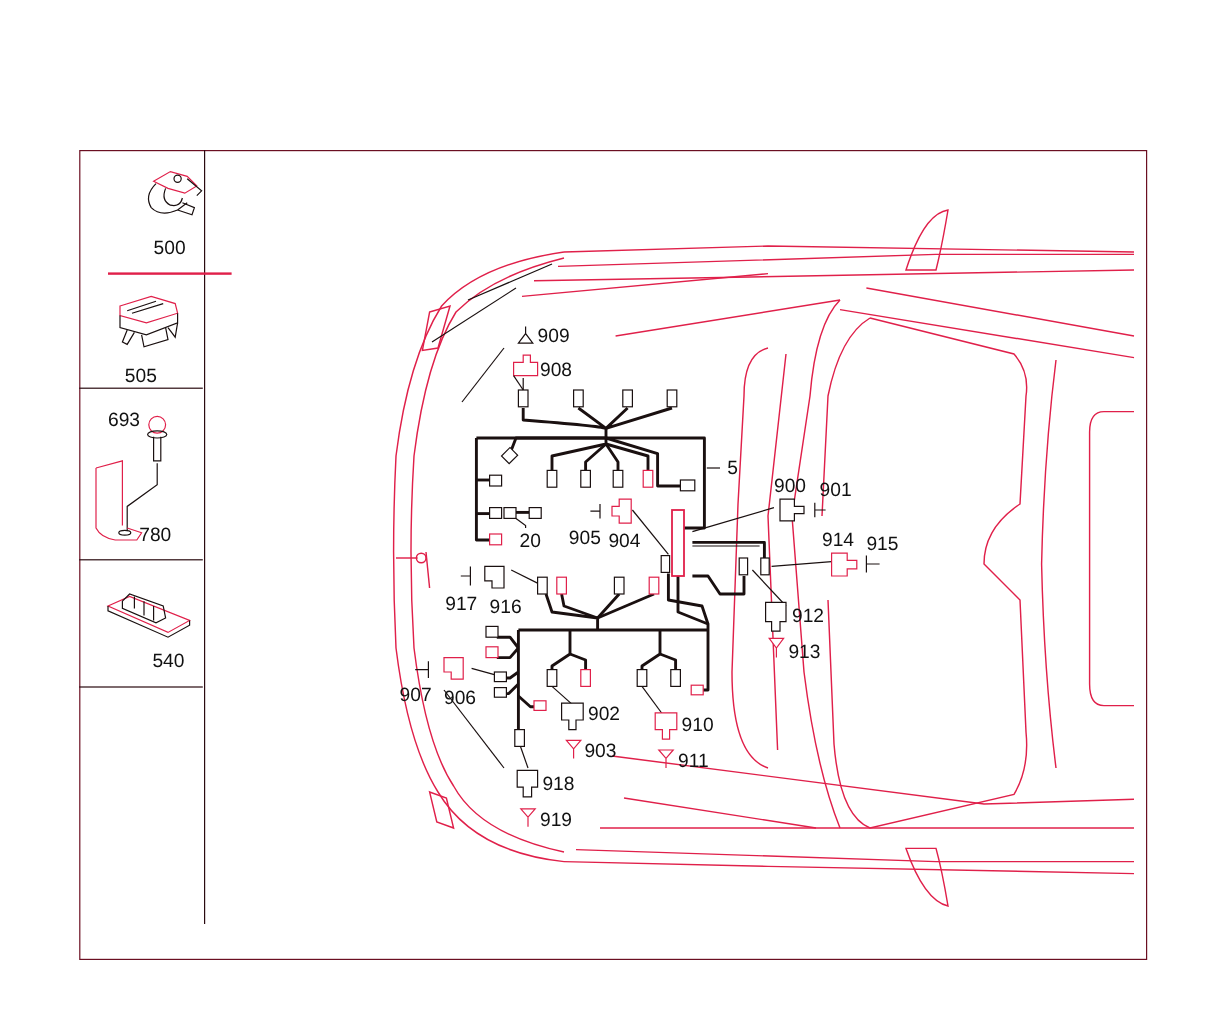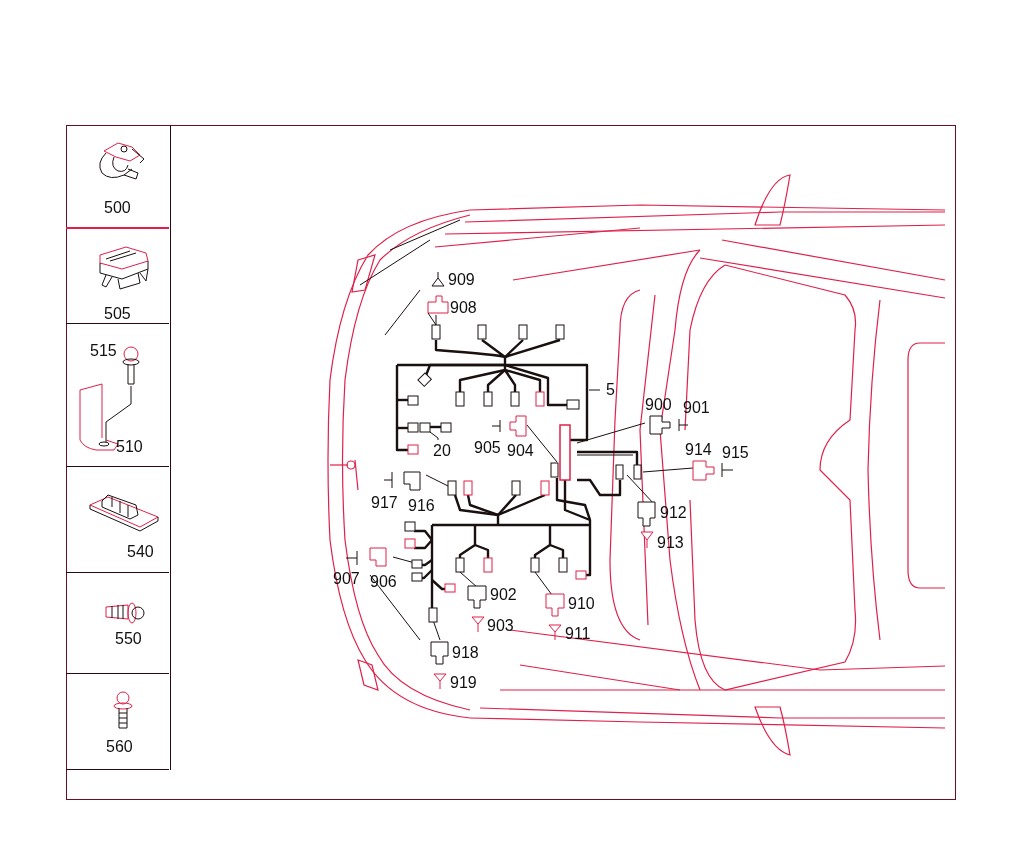--- a/index.html
+++ b/index.html
@@ -10,21 +10,21 @@
   .cell .num{position:absolute;font-size:16px;color:#111;}
   #diagram{position:absolute;left:0;top:0;}
   .lbl{font-family:"Liberation Sans",sans-serif;font-size:16px;fill:#111;}
 </style>
 </head>
 <body>
 
 <div id="frame"></div>
 
 <div id="legend">
-  <div class="cell" style="top:0;height:104px;border-bottom:2px solid #e0204a;">
+  <div class="cell" style="top:0;height:104px;border-bottom:2px solid #e0204a;margin-left:24px;">
     <svg width="103" height="70" style="position:absolute;left:0;top:4px">
       <g fill="none" stroke="#1a1010" stroke-width="1">
         <path d="M38 22 L52 14 L66 18 L74 26 L64 32 L50 28 Z" stroke="#e0204a"></path>
         <path d="M40 24 Q30 34 36 44 Q44 52 58 46 L66 40"></path>
         <path d="M48 28 Q44 38 52 42 Q60 44 62 36"></path>
         <path d="M58 46 L70 50 L72 44 L62 40"></path>
         <circle cx="58" cy="20" r="3"></circle>
         <path d="M66 20 L78 30 L74 34"></path>
       </g>
     </svg>
@@ -47,55 +47,33 @@
     <svg width="103" height="130" style="position:absolute;left:0;top:0">
       <g fill="none" stroke="#1a1010" stroke-width="1">
         <circle cx="65" cy="22" r="7" stroke="#e0204a"></circle>
         <ellipse cx="65" cy="30" rx="8" ry="3"></ellipse>
         <path d="M62 32 L62 52 L68 52 L68 32"></path>
         <path d="M65 54 L65 72 L40 90 L40 110"></path>
         <path d="M14 58 L36 52 L36 106 M14 58 L14 108 Q18 116 30 118 L48 118 L52 112 L40 108" stroke="#e0204a"></path>
         <ellipse cx="38" cy="112" rx="5" ry="2"></ellipse>
       </g>
     </svg>
-    <span class="num" style="left:24px;top:10px">515</span>
-    <span class="num" style="left:50px;top:106px">510</span>
+    <span class="num" style="left:24px;top:10px">693</span>
+    <span class="num" style="left:50px;top:106px">780</span>
   </div>
   <div class="cell" style="top:342px;height:106px;">
     <svg width="103" height="60" style="position:absolute;left:0;top:14px">
       <g fill="none" stroke="#1a1010" stroke-width="1">
         <path d="M24 24 L42 16 L92 36 L74 46 Z" stroke="#e0204a"></path>
         <path d="M24 24 L24 28 L74 50 L92 40 L92 36"></path>
         <path d="M36 20 L42 14 L70 24 L72 34 L64 38 L36 26 Z"></path>
         <path d="M46 16 L46 26 M54 20 L54 32 M62 24 L62 36"></path>
       </g>
     </svg>
     <span class="num" style="left:61px;top:76px">540</span>
-  </div>
-  <div class="cell" style="top:448px;height:101px;">
-    <svg width="103" height="50" style="position:absolute;left:0;top:16px">
-      <g fill="none" stroke="#1a1010" stroke-width="1">
-        <path d="M40 18 L62 16 L62 30 L40 28 Z" stroke="#e0204a"></path>
-        <path d="M46 17 L46 29 M52 16 L52 30 M57 16 L57 30"></path>
-        <ellipse cx="66" cy="24" rx="4" ry="10" stroke="#e0204a"></ellipse>
-        <circle cx="72" cy="24" r="6"></circle>
-      </g>
-    </svg>
-    <span class="num" style="left:49px;top:57px">550</span>
-  </div>
-  <div class="cell" style="top:549px;height:96px;">
-    <svg width="103" height="60" style="position:absolute;left:0;top:12px">
-      <g fill="none" stroke="#1a1010" stroke-width="1">
-        <circle cx="57" cy="12" r="6" stroke="#e0204a"></circle>
-        <ellipse cx="57" cy="20" rx="9" ry="3" stroke="#e0204a"></ellipse>
-        <path d="M53 22 L53 42 L61 42 L61 22"></path>
-        <path d="M53 27 L61 27 M53 32 L61 32 M53 37 L61 37"></path>
-      </g>
-    </svg>
-    <span class="num" style="left:40px;top:64px">560</span>
   </div>
 </div>
 
 <svg id="diagram" width="1024" height="851">
 
   <g fill="none" stroke="#e0204a" stroke-width="1.2">
     <path d="M470 210 Q400 220 368 255 Q340 300 330 380 Q326 460 330 540 Q340 620 365 660 Q395 710 470 718"></path>
     <path d="M470 215 Q410 230 380 260 Q355 300 345 380 Q340 460 345 540 Q355 620 378 655 Q400 695 470 710"></path>
     <path d="M470 210 L640 205 L945 210"></path>
     <path d="M465 222 L780 212 L945 212"></path>

